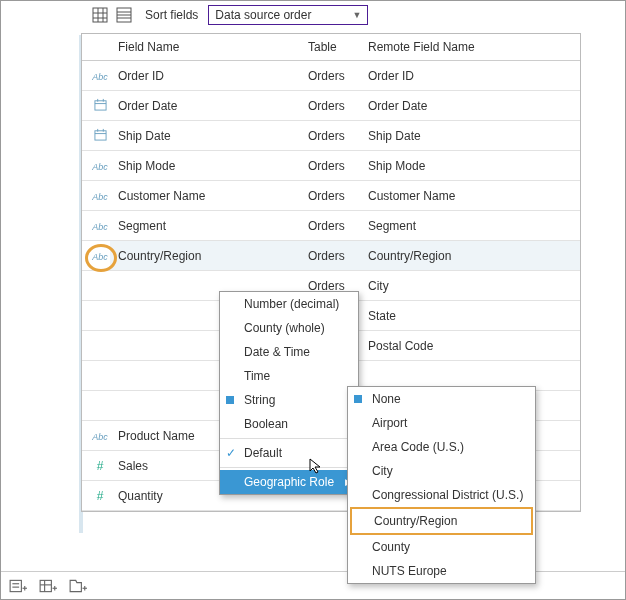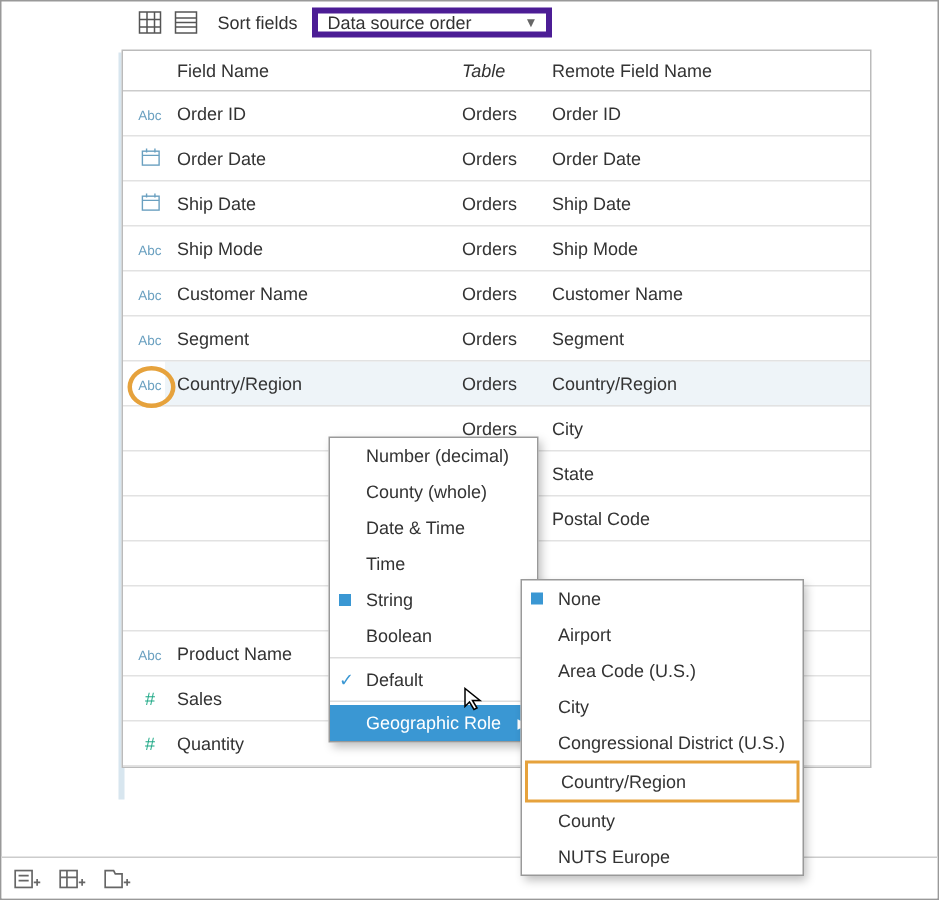--- a/index.html
+++ b/index.html
@@ -28,21 +28,21 @@
     align-items: center;
     justify-content: center;
     color: #555;
     cursor: pointer;
   }
   .toolbar .icon-btn svg { width: 16px; height: 16px; }
   .sort-label { margin-left: 6px; margin-right: 4px; color: #333; }
   .sort-select {
     display: flex;
     align-items: center;
-    border: 4px solid #4c1d95;
+    border: 1px solid #4c1d95;
     padding: 2px 6px;
     height: 20px;
     min-width: 160px;
     justify-content: space-between;
     background: #fff;
     cursor: pointer;
   }
   .sort-select .arrow { font-size: 9px; color: #666; margin-left: 20px; }
   .table-container {
     border: 1px solid #bbb;
@@ -53,34 +53,35 @@
   }
   table { border-collapse: collapse; width: 100%; }
   thead th {
     text-align: left;
     font-weight: normal;
     padding: 6px 8px;
     border-bottom: 1px solid #ccc;
     color: #333;
   }
   thead th.fname { width: 190px; }
-  thead th.tname { width: 60px; font-style: italic; }
+  thead th.tname { width: 60px; }
   tbody td {
     padding: 6px 8px;
     border-bottom: 1px solid #e2e2e2;
     vertical-align: middle;
     height: 30px;
   }
   .type-cell {
     width: 28px;
     text-align: center;
     padding-right: 0;
   }
   .type-icon {
     font-size: 9px;
+    font-style: italic;
     color: #6aa0c0;
     display: inline-block;
     width: 20px;
   }
   .type-icon.date svg { width: 13px; height: 13px; }
   .type-icon.hash { font-style: normal; font-size: 12px; color: #2a8; }
   tr.highlight td { background: #eef4f8; }
   tr.highlight .type-cell { background: transparent; }
   .circled {
     position: relative;

